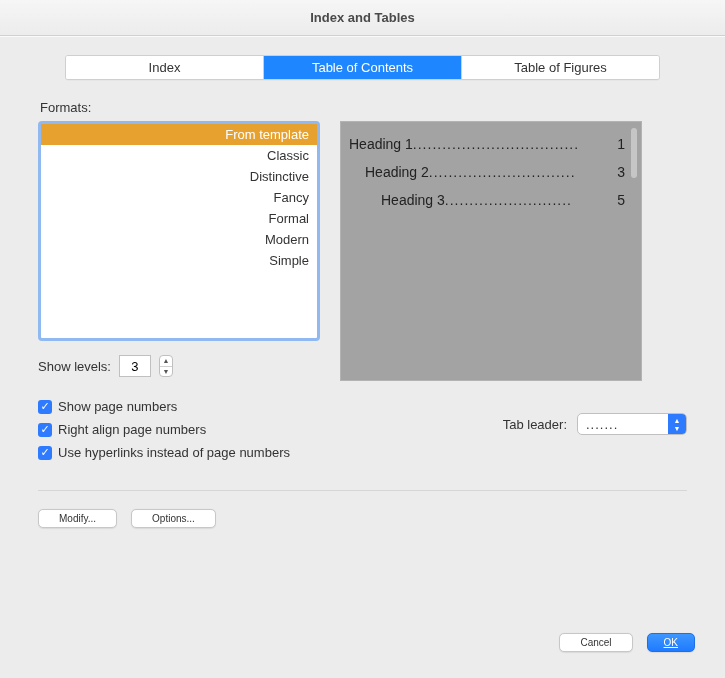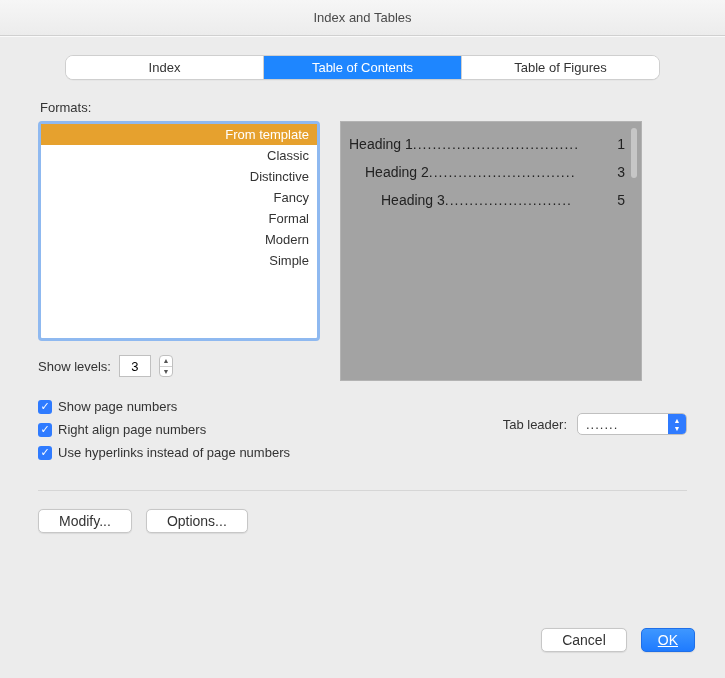--- a/index.html
+++ b/index.html
@@ -14,37 +14,38 @@
     }
     .titlebar {
       height: 36px;
       display: flex;
       align-items: center;
       justify-content: center;
       font-size: 13px;
       color: #4a4a4a;
       background: linear-gradient(#f6f6f6,#ececec);
       border-bottom: 1px solid #d0d0d0;
+      font-weight: bold;
     }
     .content-wrap {
       background: #ececec;
       border-top: 1px solid #fafafa;
       height: calc(100% - 36px);
       padding: 18px 24px 0 24px;
       position: relative;
     }
     .panel {
       width: 665px;
       margin: 0 auto;
       position: relative;
     }
     .tabs {
       display: flex;
       border: 1px solid #cfcfcf;
-      border-radius: 8px;
+      border-radius: 3px;
       overflow: hidden;
       width: 595px;
       margin: 0 auto 20px auto;
       background: #fff;
       box-shadow: 0 0.5px 0 rgba(0,0,0,0.05);
     }
     .tab {
       flex: 1;
       text-align: center;
       padding: 4px 0 4px;
@@ -229,21 +230,21 @@
     .bottom-left-buttons {
       display:flex;
       gap: 14px;
       margin-bottom: 56px;
     }
     .btn {
       background:#fff;
       border:1px solid #c7c7c7;
       border-radius:5px;
       padding: 3px 20px;
-      font-size:14px;
+      font-size:10px;
       cursor: default;
       box-shadow: 0 0.5px 1px rgba(0,0,0,0.08);
     }
     .footer-buttons {
       position:absolute;
       right: 30px;
       bottom: 26px;
       display:flex;
       gap:14px;
     }

